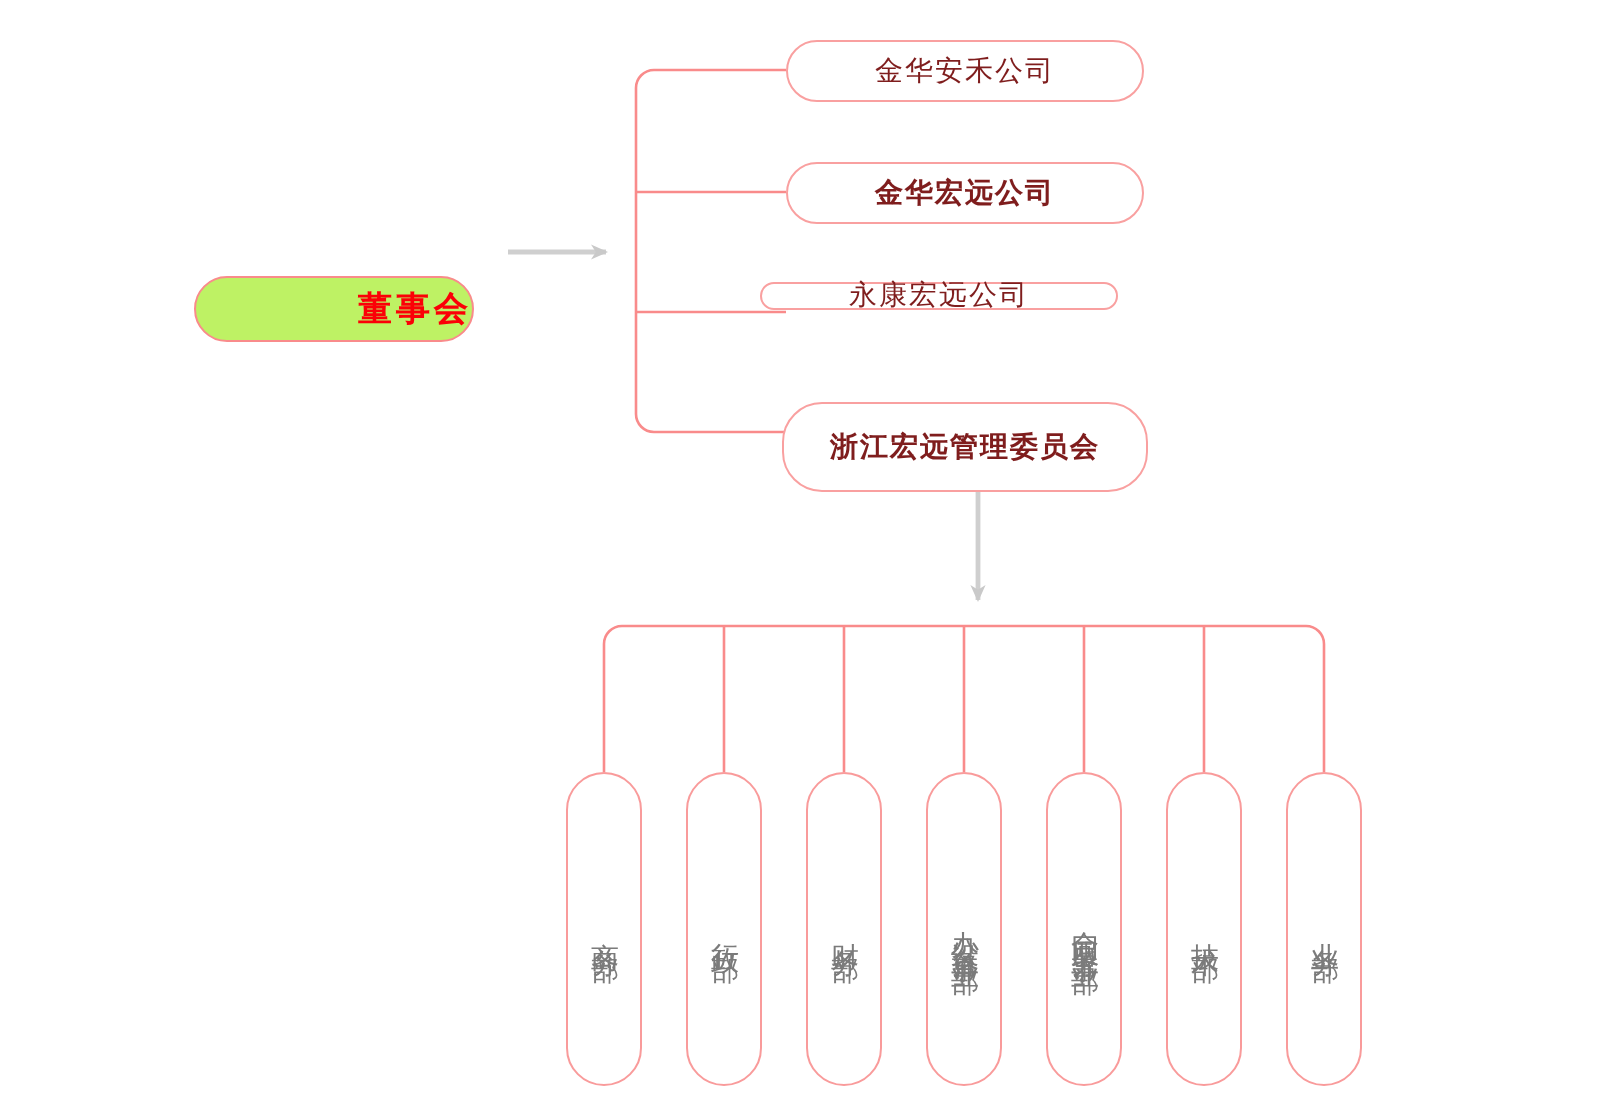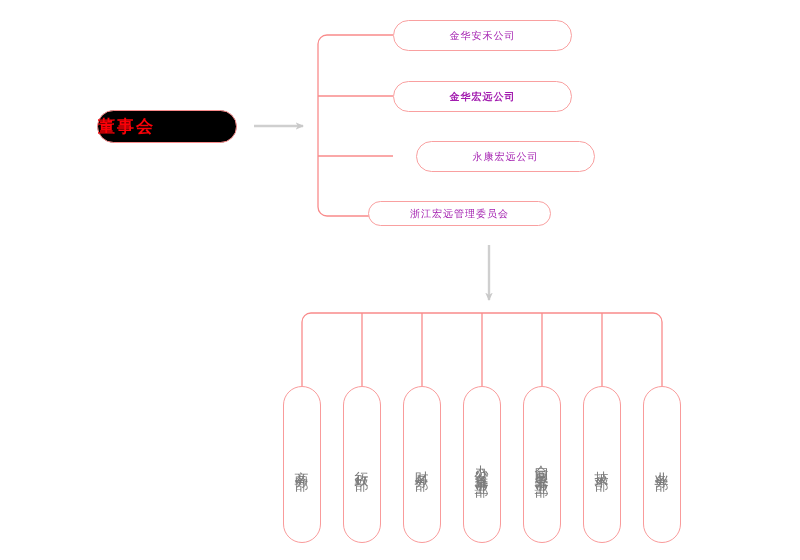--- a/index.html
+++ b/index.html
@@ -29,42 +29,43 @@
     height: 560px;
     pointer-events: none;
   }
 
   
   .node-root {
     position: absolute;
     box-sizing: border-box;
     border: 1.4px solid #f98b8b;
     border-radius: 22px;
-    background: #000000;
+    background: #bef264;
     display: flex;
     align-items: center;
-    justify-content: flex-start;
+    justify-content: flex-end;
     color: #fb0007;
     font-weight: bold;
     font-size: 17px;
     letter-spacing: 2px;
+    margin-top: 28px;
   }
 
   
   .node-sub {
     position: absolute;
     box-sizing: border-box;
     border: 1.2px solid #f9a0a0;
     border-radius: 20px;
     background: #ffffff;
     display: flex;
     align-items: center;
     justify-content: center;
-    color: #a21caf;
-    font-size: 10px;
+    color: #7f1d1d;
+    font-size: 14px;
     letter-spacing: 1px;
     white-space: nowrap;
   }
 
   
   .node-dept {
     position: absolute;
     box-sizing: border-box;
     border: 1.2px solid #f99b9b;
     border-radius: 19px;
@@ -124,25 +125,25 @@
   </div>
 
   <div class="node-sub" style="left:393px; top:20px; width:179px; height:31px;">
     <span>金华安禾公司</span>
   </div>
 
   <div class="node-sub" style="left:393px; top:81px; width:179px; height:31px;font-weight:bold;">
     <span>金华宏远公司</span>
   </div>
 
-  <div class="node-sub" style="left:416px; top:141px; width:179px; height:31px;text-align:right;">
+  <div class="node-sub" style="left:380px; top:141px; width:179px; height:14px;text-align:right;">
     <span>永康宏远公司</span>
   </div>
 
-  <div class="node-sub" style="left:368px; top:201px; width:183px; height:25px;">
+  <div class="node-sub" style="left:391px; top:201px; width:183px; height:45px;font-weight:bold;">
     <span>浙江宏远管理委员会</span>
   </div>
 
   <div class="node-dept" style="left:283px; top:386px; width:38px; height:157px;">
     <span class="vtext">商务部</span>
   </div>
 
   <div class="node-dept" style="left:343px; top:386px; width:38px; height:157px;">
     <span class="vtext">行政部</span>
   </div>

